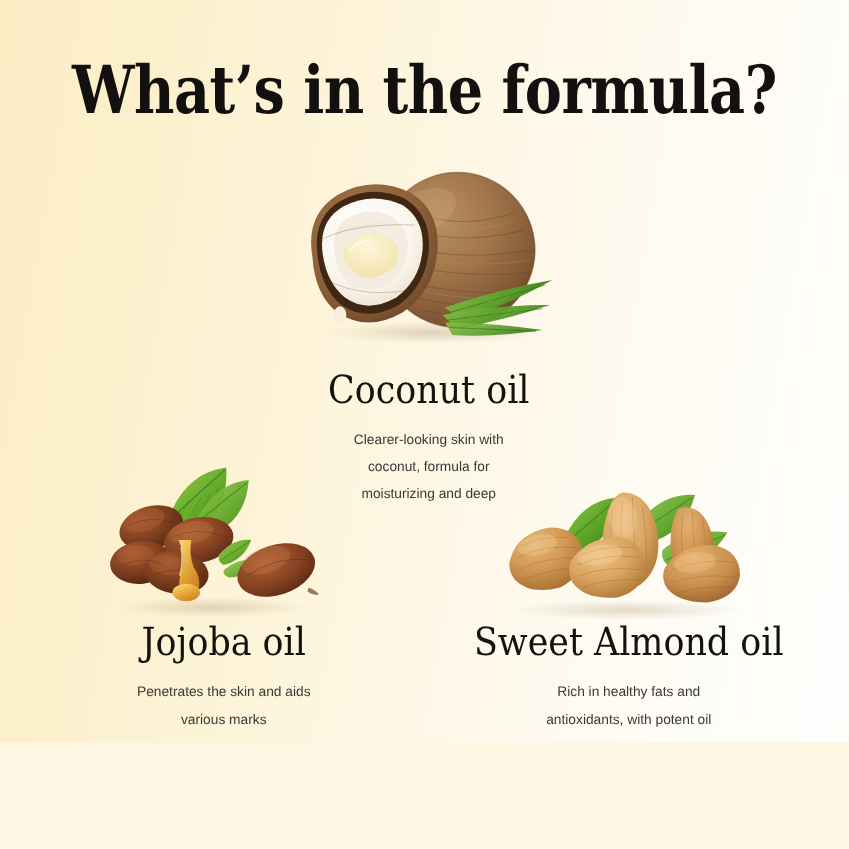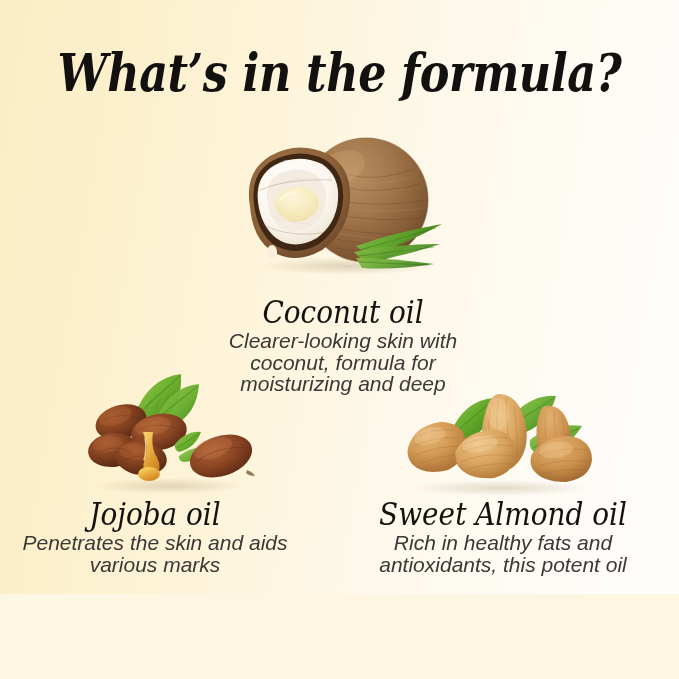--- a/index.html
+++ b/index.html
@@ -20,21 +20,20 @@
     width:679px; height:594px;
     background:linear-gradient(100deg,
         #fbedc4 0%,
         #fcf0cd 18%,
         #fdf4da 38%,
         #fdf8e9 58%,
         #fefbf3 76%,
         #fffdfa 90%,
         #fffefc 100%);
     overflow:hidden;
-    font-style:italic;
   }
 
   
   .title{
     position:absolute;
     left:0; right:0;
     top:42px;
     text-align:center;
     font-family:"DejaVu Serif","Liberation Serif",serif;
     font-weight:700;
@@ -54,32 +53,33 @@
     font-weight:400;
     font-size:31px;
     line-height:36px;
     color:#14120f;
     text-align:center;
     transform:scaleX(0.9);
     white-space:nowrap;
   }
 
   .item-desc{
+    margin-top:12px;
     font-family:"Liberation Sans", sans-serif;
     font-weight:400;
-    font-size:21px;
+    font-size:11px;
     line-height:21.5px;
     color:#3b3937;
     text-align:center;
   }
   .item-desc div{ white-space:nowrap; }
 
   
   #item-coconut{ left:193px; top:294px; width:300px; }
-  #item-jojoba { left:5px;  top:496px; width:300px; }
+  #item-jojoba { left:29px;  top:496px; width:300px; }
   #item-almond { left:353px; top:496px; width:300px; }
 
   
   .art{ position:absolute; }
   .art svg{ display:block; width:100%; height:100%; }
 
   #art-coconut{ left:236px; top:128px; width:214px; height:150px; }
   #art-jojoba { left:75px;  top:370px; width:190px; height:128px; }
   #art-almond { left:390px; top:378px; width:222px; height:120px; }
 </style>
@@ -388,17 +388,17 @@
         </g>
         <ellipse cx="166" cy="72" rx="17" ry="8" fill="#f2cd96" opacity="0.32" transform="rotate(-8 166 72)"></ellipse>
       </g>
     </svg>
   </div>
 
   <div class="item" id="item-almond">
     <div class="item-name">Sweet Almond oil</div>
     <div class="item-desc">
       <div>Rich in healthy fats and</div>
-      <div>antioxidants, this potent oil</div>
+      <div>antioxidants, with potent oil</div>
     </div>
   </div>
 
 </div>
 
 </body></html>

